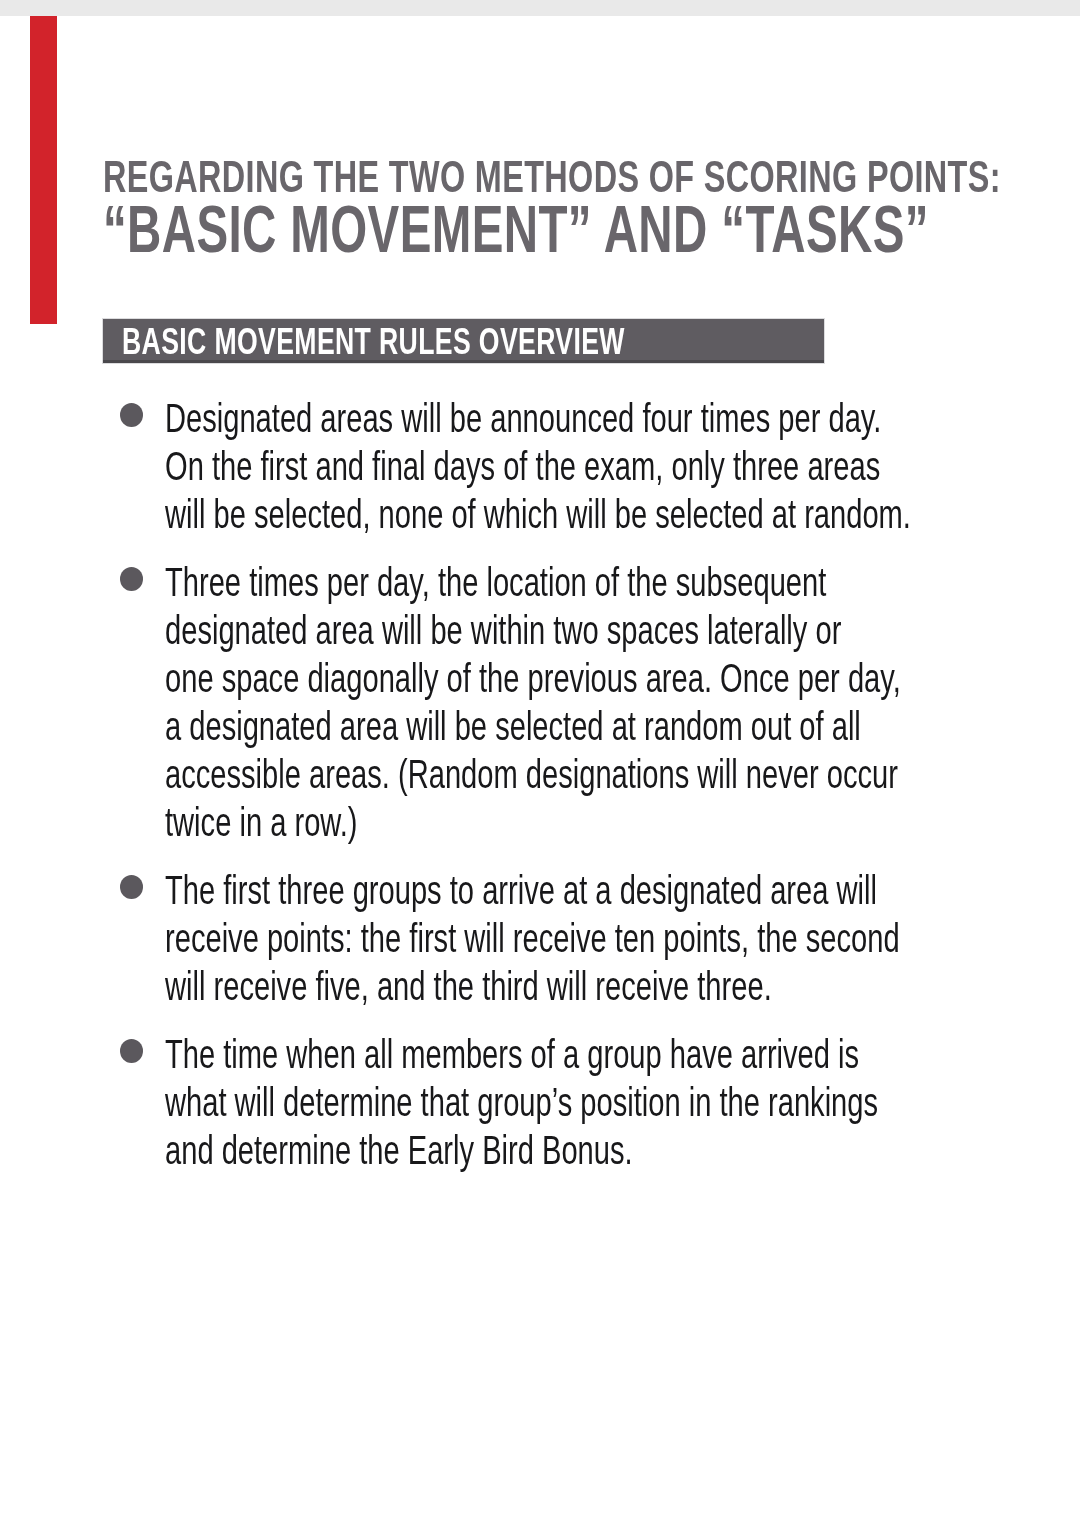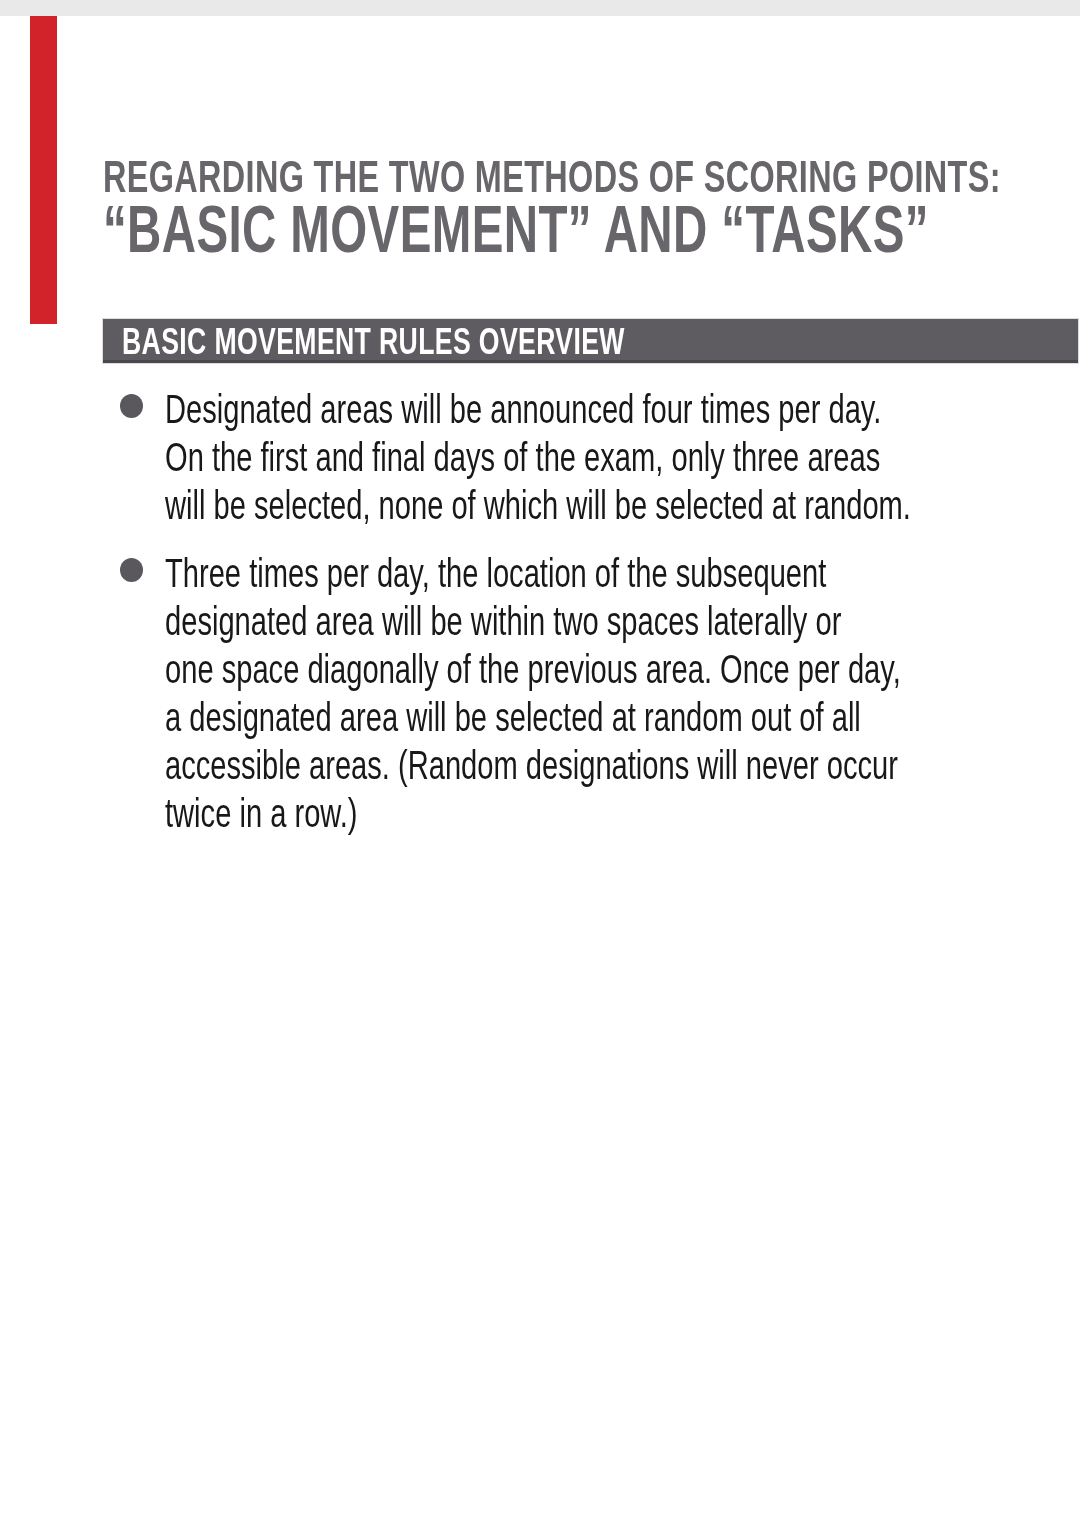--- a/index.html
+++ b/index.html
@@ -30,42 +30,42 @@
     font-weight:bold;
     letter-spacing:0.5px;
   }
   .title .l1 { font-size:45px; line-height:46px; white-space:pre; }
   .title .l2 { font-size:66px; line-height:58px; white-space:pre; }
 
   
   .section-bar {
     position:absolute;
     left:103px; top:303px;
-    width:975px; height:44px;
+    width:721px; height:44px;
     background:#5f5c61;
     box-shadow:inset 0 -3px 0 #4a484c, 0 0 0 1px #dcdcde;
   }
   .section-bar .label {
     position:absolute;
     left:19px; top:0;
     height:44px;
     line-height:45px;
     font-size:37px;
     font-weight:bold;
     color:#ffffff;
     letter-spacing:0.5px;
     transform:scaleX(0.72);
     transform-origin:left center;
     white-space:pre;
   }
 
   
   .rules {
     position:absolute;
-    left:103px; top:369px;
+    left:103px; top:378px;
     width:900px;
   }
   .rule {
     position:relative;
     padding-left:62px;
     margin-bottom:20px;
   }
   .rule .bullet {
     position:absolute;
     left:17px; top:9px;
@@ -108,15 +108,27 @@
     </div>
     <div class="rule">
       <span class="bullet"></span>
       <div class="text">Three times per day, the location of the subsequent
 designated area will be within two spaces laterally or
 one space diagonally of the previous area. Once per day,
 a designated area will be selected at random out of all
 accessible areas. (Random designations will never occur
 twice in a row.)</div>
     </div>
+    <div class="rule">
+      <span class="bullet"></span>
+      <div class="text">The first three groups to arrive at a designated area will
+receive points: the first will receive ten points, the second
+will receive five, and the third will receive three.</div>
+    </div>
+    <div class="rule">
+      <span class="bullet"></span>
+      <div class="text">The time when all members of a group have arrived is
+what will determine that group’s position in the rankings
+and determine the Early Bird Bonus.</div>
+    </div>
   </div>
 
 </div>
 
 </body></html>

